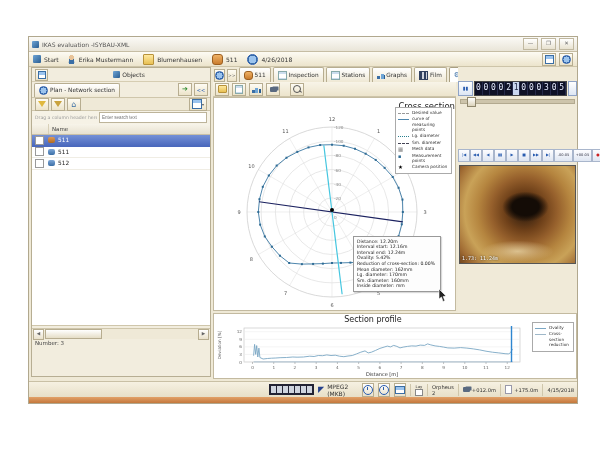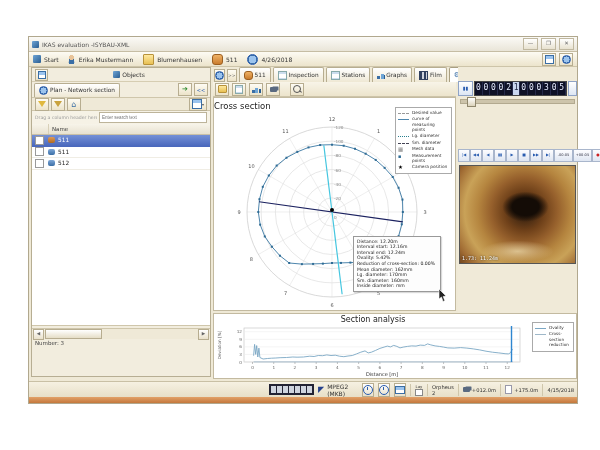--- a/index.html
+++ b/index.html
@@ -39,21 +39,21 @@
   #lp-thumb{width:55px;height:8px;border:1px solid #b7ad90;background:linear-gradient(#fff,#e5ddc6);}
   #lp-count{left:3px;bottom:26px;height:10px;font-size:5.5px;color:#444;}
   
   #tabstrip{left:184px;top:30px;width:243px;height:15px;display:flex;align-items:flex-end;gap:2px;padding:0 1px;}
   #tabstrip .tab{height:12px;}
   #tabstrip .tab.active{background:#fff;border-color:#a99f82;}
   
   #toolbar2{left:184px;top:45px;width:243px;height:15px;display:flex;align-items:center;gap:3px;padding:0 2px;background:linear-gradient(#f8f4e8,#ece4cc);border-bottom:1px solid #cdc4a9;}
   
   #xsec{left:184px;top:60px;width:243px;height:214px;background:#fff;border:1px solid #c3baa0;}
-  #xsec-title{left:0;top:3px;right:0;text-align:left;font-size:8.5px;color:#222;}
+  #xsec-title{left:0;top:3px;right:0;text-align:right;font-size:8.5px;color:#222;}
   #xsec-legend{right:3px;top:9px;width:57px;background:#fff;border:1px solid #aaa;padding:2px 2px;font-size:4.3px;color:#333;line-height:1.25;}
   .lg-row{display:flex;align-items:flex-start;gap:3px;margin-bottom:1px;}
   .sw{width:11px;flex:0 0 11px;height:5px;position:relative;top:1px;}
   .sw i{position:absolute;left:0;right:0;top:2px;border-top:1px solid #999;}
   .sw.dash-gray i{border-top-style:dashed;border-top-color:#999;}
   .sw.line-blue i{border-top-color:#4e86ad;}
   .sw.dashdot i{border-top-style:dotted;border-top-color:#2a7f8f;}
   .sw.dash-dark i{border-top-style:dashed;border-top-color:#445;}
   .sw.grid{font-size:5.5px;line-height:5px;color:#888;}
   .sw.square-blue{font-size:5px;line-height:5px;color:#2f6c95;}
@@ -409,21 +409,21 @@
           <div>Lg. diameter: 170mm</div>
           <div>Sm. diameter: 160mm</div>
           <div>Inside diameter: mm</div>
         </div>
       <svg class="abs" style="right:8px;bottom:8px" width="9" height="13">
           <path d="M1,0 L1,10 L3.5,8 L5,12.5 L6.8,11.7 L5.2,7.5 L8,7 Z" fill="#222" stroke="#fff" stroke-width="0.6"></path>
         </svg>
     </div>
 
     <div id="profile" class="abs">
-      <div id="prof-title" class="abs">Section analysis</div>
+      <div id="prof-title" class="abs">Section profile</div>
       <svg id="prof-svg" width="318" height="54" style="position:absolute;left:0;top:10px;">
           <rect x="30" y="4" width="276" height="34" fill="#fff" stroke="#c8c8c8" stroke-width="0.7"></rect>
           <line x1="30" y1="38" x2="306" y2="38" stroke="#ececec" stroke-width="0.6"></line>
           <text x="28" y="39.5" font-size="4.2" fill="#666" text-anchor="end">0</text>
           <line x1="30" y1="30.444444444444443" x2="306" y2="30.444444444444443" stroke="#ececec" stroke-width="0.6"></line>
           <text x="28" y="31.944444444444443" font-size="4.2" fill="#666" text-anchor="end">3</text>
           <line x1="30" y1="22.88888888888889" x2="306" y2="22.88888888888889" stroke="#ececec" stroke-width="0.6"></line>
           <text x="28" y="24.38888888888889" font-size="4.2" fill="#666" text-anchor="end">6</text>
           <line x1="30" y1="15.333333333333336" x2="306" y2="15.333333333333336" stroke="#ececec" stroke-width="0.6"></line>
           <text x="28" y="16.833333333333336" font-size="4.2" fill="#666" text-anchor="end">9</text>

